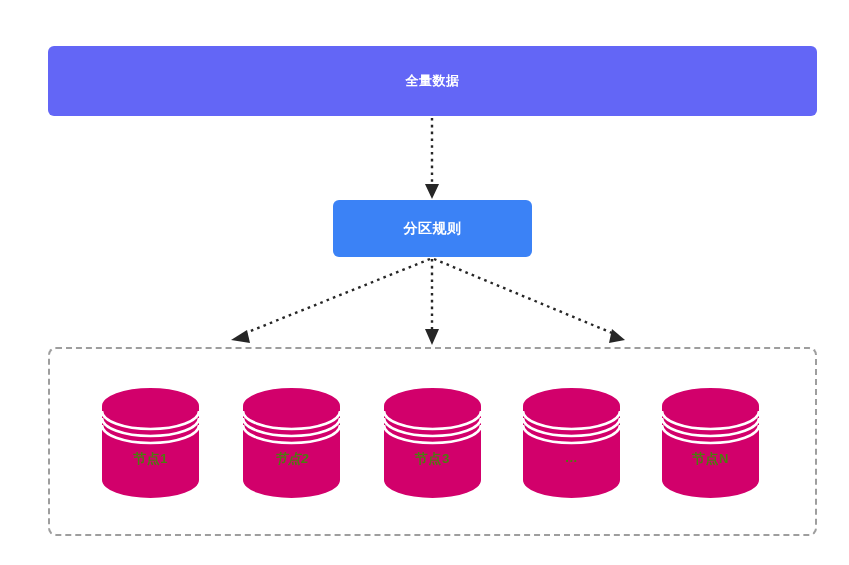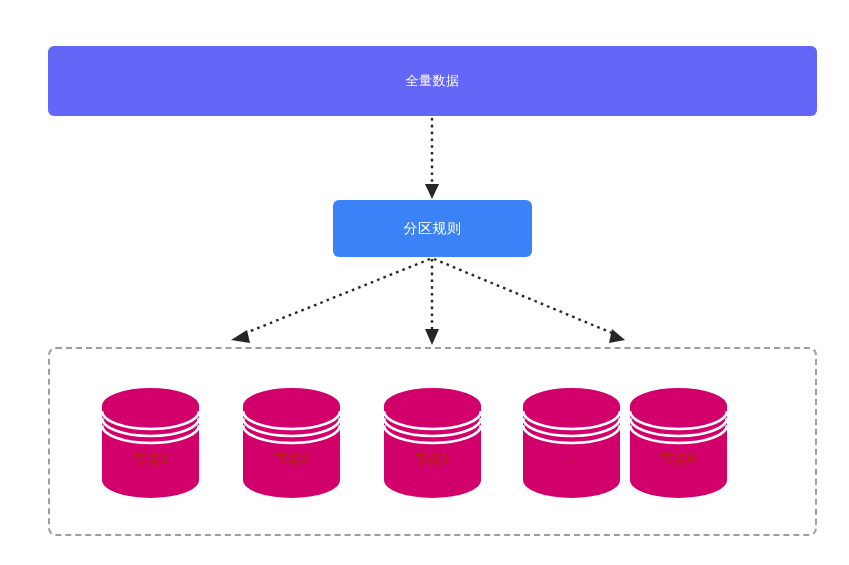--- a/index.html
+++ b/index.html
@@ -19,21 +19,21 @@
   }
 
   
   .node-box {
     position: absolute;
     display: flex;
     align-items: center;
     justify-content: center;
     border-radius: 6px;
     color: #ffffff;
-    font-weight: normal;
+    font-weight: bold;
     letter-spacing: 0.5px;
     box-sizing: border-box;
   }
   #full-data-box {
     left: 48px;
     top: 46px;
     width: 769px;
     height: 70px;
     background: #6366f6;
     font-size: 13px;
@@ -81,32 +81,32 @@
     top: 0;
     width: 97px;
     height: 110px;
   }
   .cyl-label {
     position: absolute;
     left: 0;
     top: 62px;
     width: 97px;
     text-align: center;
-    color: #b91c1c;
+    color: #4d7c0f;
     font-size: 13px;
     font-weight: bold;
     letter-spacing: 0.5px;
     pointer-events: none;
   }
 
   #node-1 { left: 102px; top: 388px; }
-  #node-2 { left: 243px; top: 388px; }
+  #node-2 { left: 243px; top: 388px; font-style: italic; }
   #node-3 { left: 384px; top: 388px; font-family: Liberation Mono, monospace; }
   #node-4 { left: 523px; top: 388px; }
-  #node-5 { left: 630px; top: 388px; padding-left: 44px; }
+  #node-5 { left: 662px; top: 388px; padding-left: 44px; }
 </style>
 </head>
 <body>
 
 <div id="canvas">
 
   <div class="node-box" id="full-data-box">
     <span>全量数据</span>
   </div>
 

